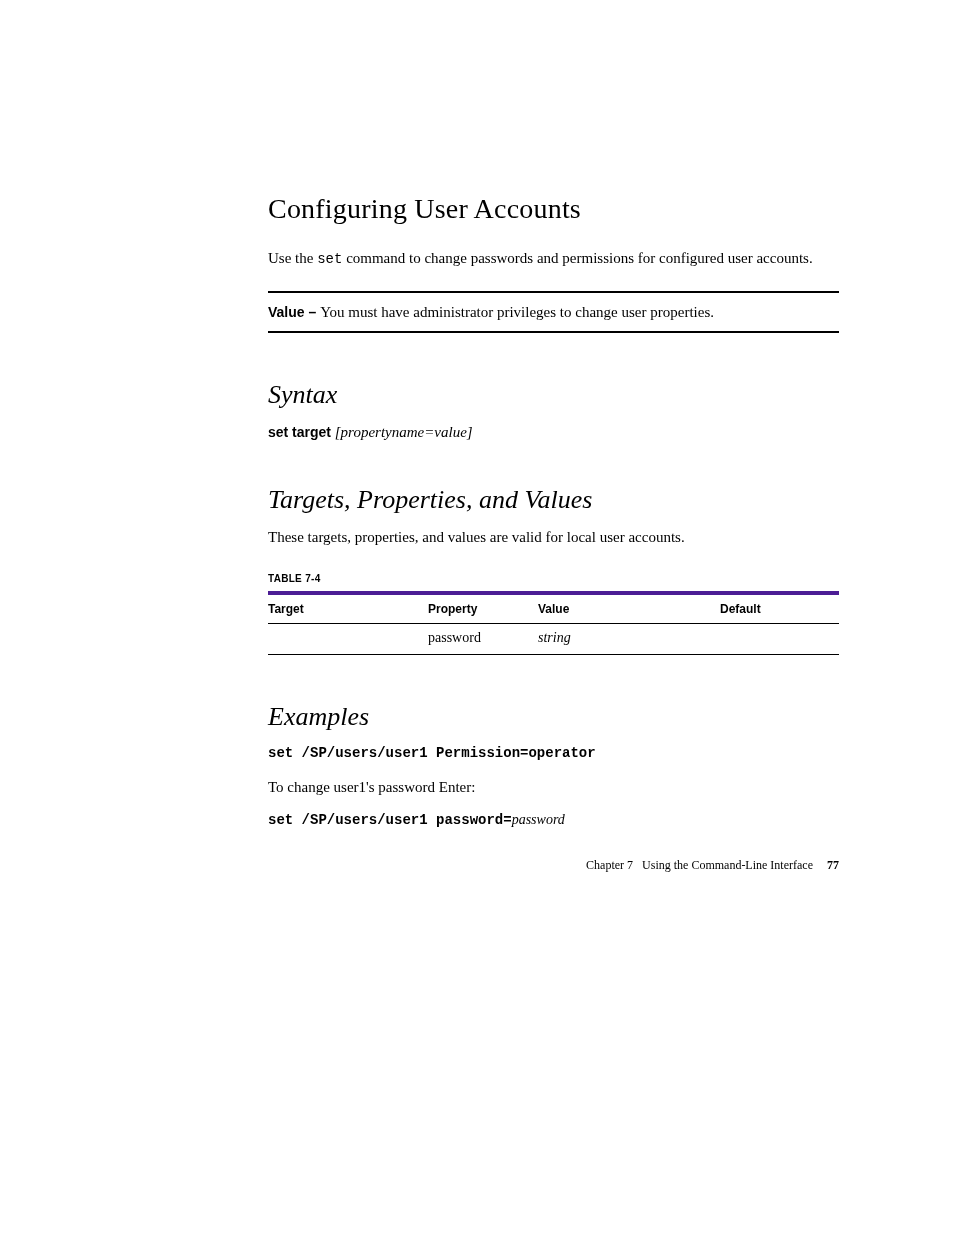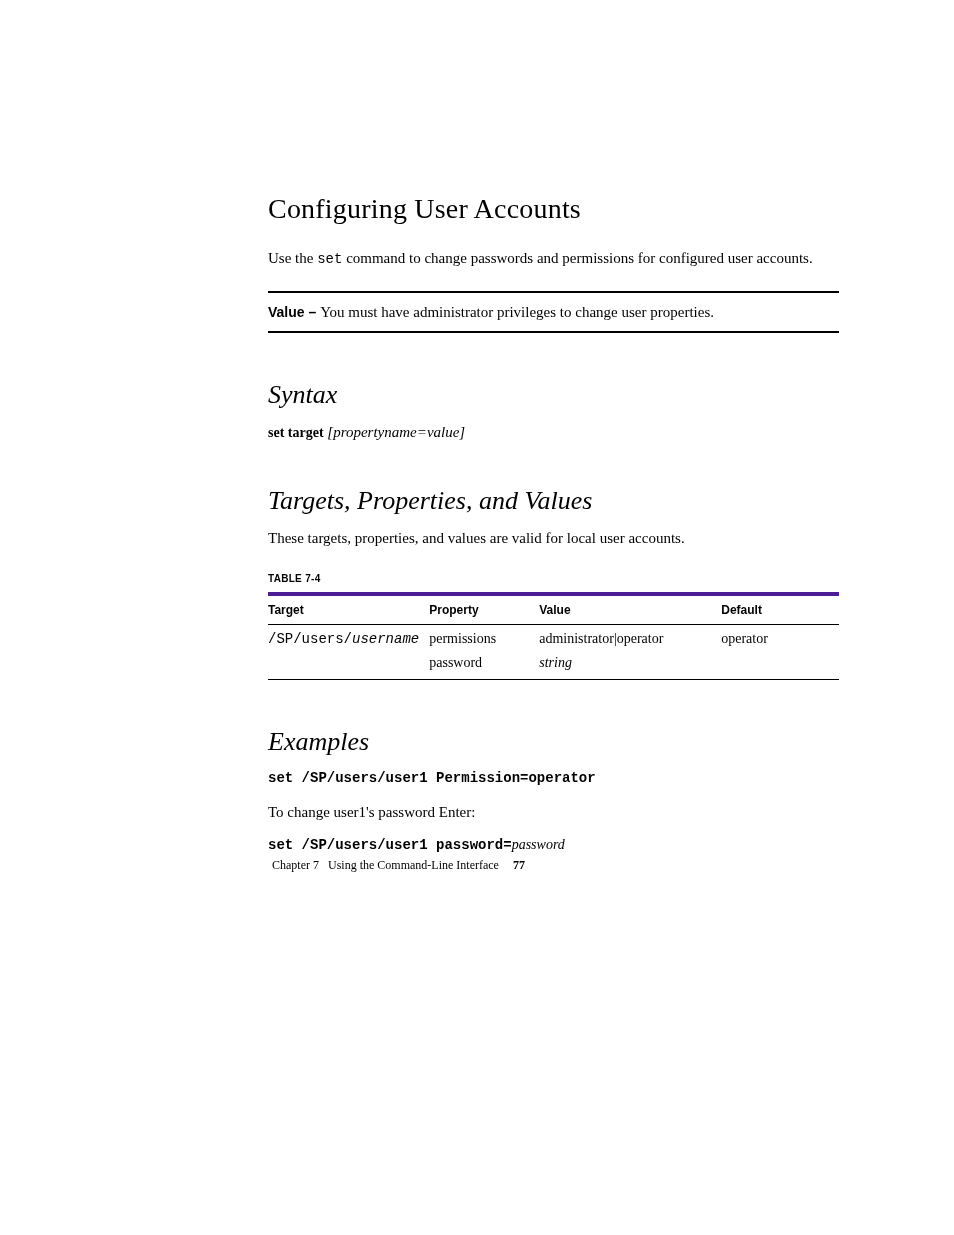--- a/index.html
+++ b/index.html
@@ -40,21 +40,21 @@
   }
   .note-box p { margin: 0; }
   .note-label { font-family: Arial, Helvetica, sans-serif; font-weight: 700; font-size: 14px; }
   h2.subhead {
     font-style: italic;
     font-weight: 400;
     font-size: 26px;
     margin: 0 0 10px 0;
   }
   .syntax-line { margin: 0 0 40px 0; }
-  .syntax-line .cmd { font-family: Liberation Serif, serif; font-weight: 700; font-size: 14px; }
+  .syntax-line .cmd { font-family: Liberation Sans, sans-serif; font-weight: 700; font-size: 14px; }
   .syntax-line .arg { font-style: italic; }
   .table-caption {
     font-family: Arial, Helvetica, sans-serif;
     font-size: 10px;
     font-weight: 700;
     letter-spacing: 0.3px;
     margin: 24px 0 6px 0;
   }
   table.prop-table {
     width: 100%;
@@ -89,20 +89,21 @@
     font-weight: 700;
     font-size: 14px;
     margin: 10px 0 14px 0;
   }
   .cmd-block .param { font-family: "Palatino Linotype","Book Antiqua",Palatino,Georgia,serif; font-style: italic; font-weight: 400; }
   .footer {
     position: absolute;
     bottom: 140px;
     right: 115px;
     left: 272px;
+    text-align: right;
     font-size: 12px;
     font-family: "Palatino Linotype","Book Antiqua",Palatino,Georgia,serif;
   }
   .footer .pg { font-weight: 700; margin-left: 14px; }
 </style>
 </head>
 <body>
 
 <div class="page">
 
@@ -131,28 +132,20 @@
   <table class="prop-table">
     <thead>
       <tr>
         <th class="col-target">Target</th>
         <th class="col-property">Property</th>
         <th class="col-value">Value</th>
         <th class="col-default">Default</th>
       </tr>
     </thead>
     <tbody>
-      <tr>
-        <td>
-          <span class="mono">/SP/users/</span><span class="mono italic">username</span>
-        </td>
-        <td>permissions</td>
-        <td>administrator|operator</td>
-        <td>operator</td>
-      </tr>
       <tr class="last">
         <td></td>
         <td>password</td>
         <td class="italic">string</td>
         <td></td>
       </tr>
     </tbody>
   </table>
 
   <h2 class="subhead">Examples</h2>

